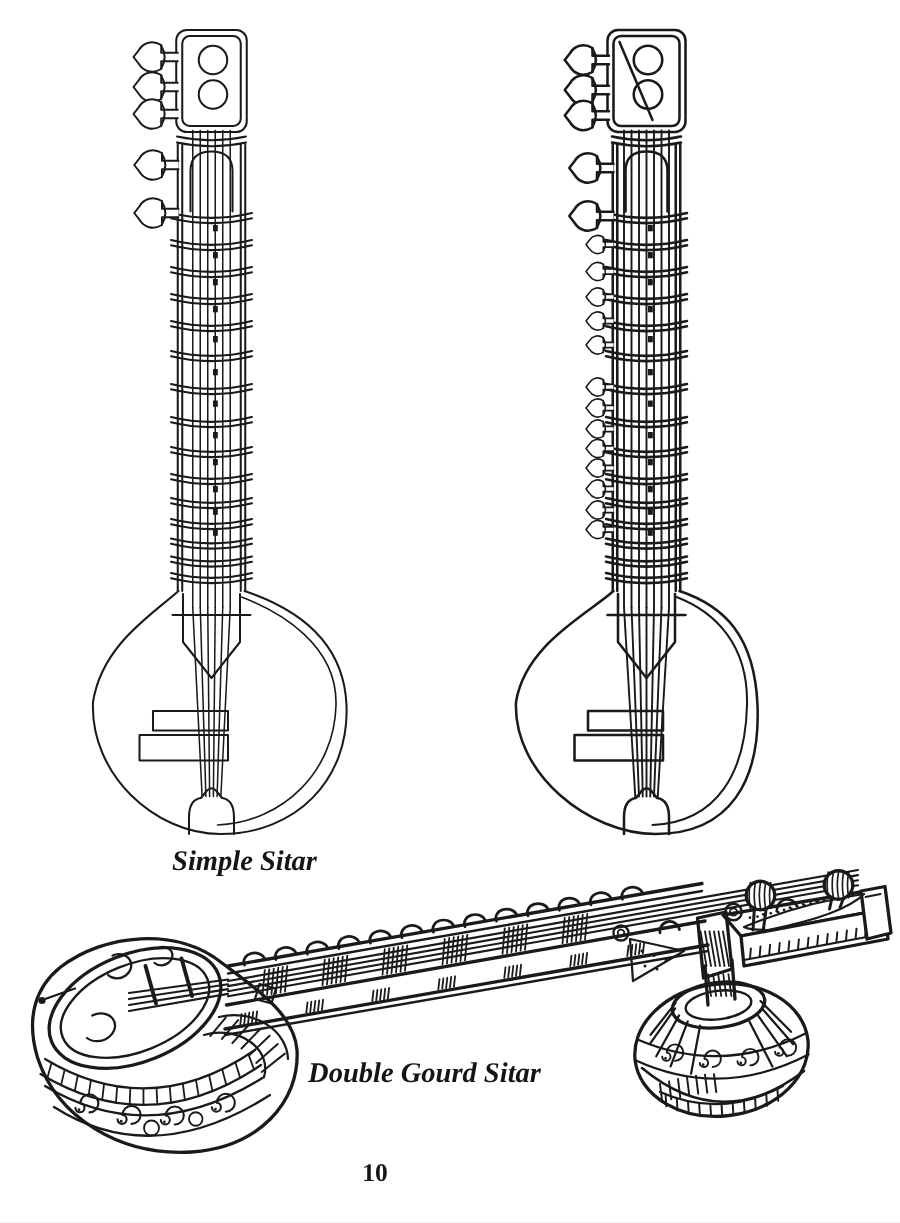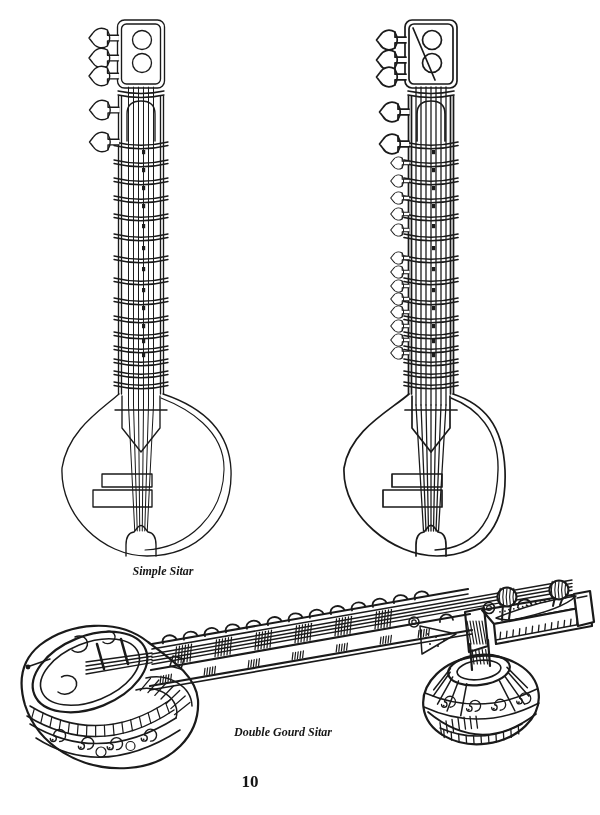--- a/index.html
+++ b/index.html
@@ -2,21 +2,21 @@
 <html><head>
 <meta charset="utf-8">
 <style>
   html,body{margin:0;padding:0;background:#e8e8e8;}
   .page{
     position:relative;width:600px;height:815px;background:#ffffff;
     overflow:hidden;font-family:"Liberation Serif","DejaVu Serif",serif;
   }
   #art{position:absolute;left:0;top:0;width:600px;height:815px;}
   .cap{
-    position:absolute;font-style:italic;font-weight:bold;font-size:12px;
+    position:absolute;font-style:italic;font-weight:bold;font-size:19px;
     color:#151515;text-align:center;line-height:1;white-space:nowrap;
   }
   .pageno{
     position:absolute;left:0;top:772px;width:500px;text-align:center;
     font-weight:bold;font-size:17px;color:#151515;
   }
 </style>
 </head>
 <body>
 
@@ -540,16 +540,16 @@
         <line x1="495.90909090909093" y1="733.9504132231406" x2="496.40909090909093" y2="741.9504132231406" stroke-width="1.3"></line>
         <line x1="503.3636363636364" y1="731.9338842975206" x2="503.8636363636364" y2="739.9338842975206" stroke-width="1.3"></line>
         <line x1="510.8181818181818" y1="729.2561983471074" x2="511.3181818181818" y2="737.2561983471074" stroke-width="1.3"></line>
         <line x1="518.2727272727274" y1="725.9173553719008" x2="518.7727272727274" y2="733.9173553719008" stroke-width="1.3"></line>
       </g>
     </svg>
 
   <div class="cap" style="left:63px;top:565px;width:200px">Simple Sitar</div>
 
 
-  <div class="cap" style="left:183px;top:726px;width:200px">Double Gourd Sitar</div>
+  <div class="cap" style="left:183px;top:706px;width:200px">Double Gourd Sitar</div>
 
   <div class="pageno">10</div>
 </div>
 
 </body></html>

